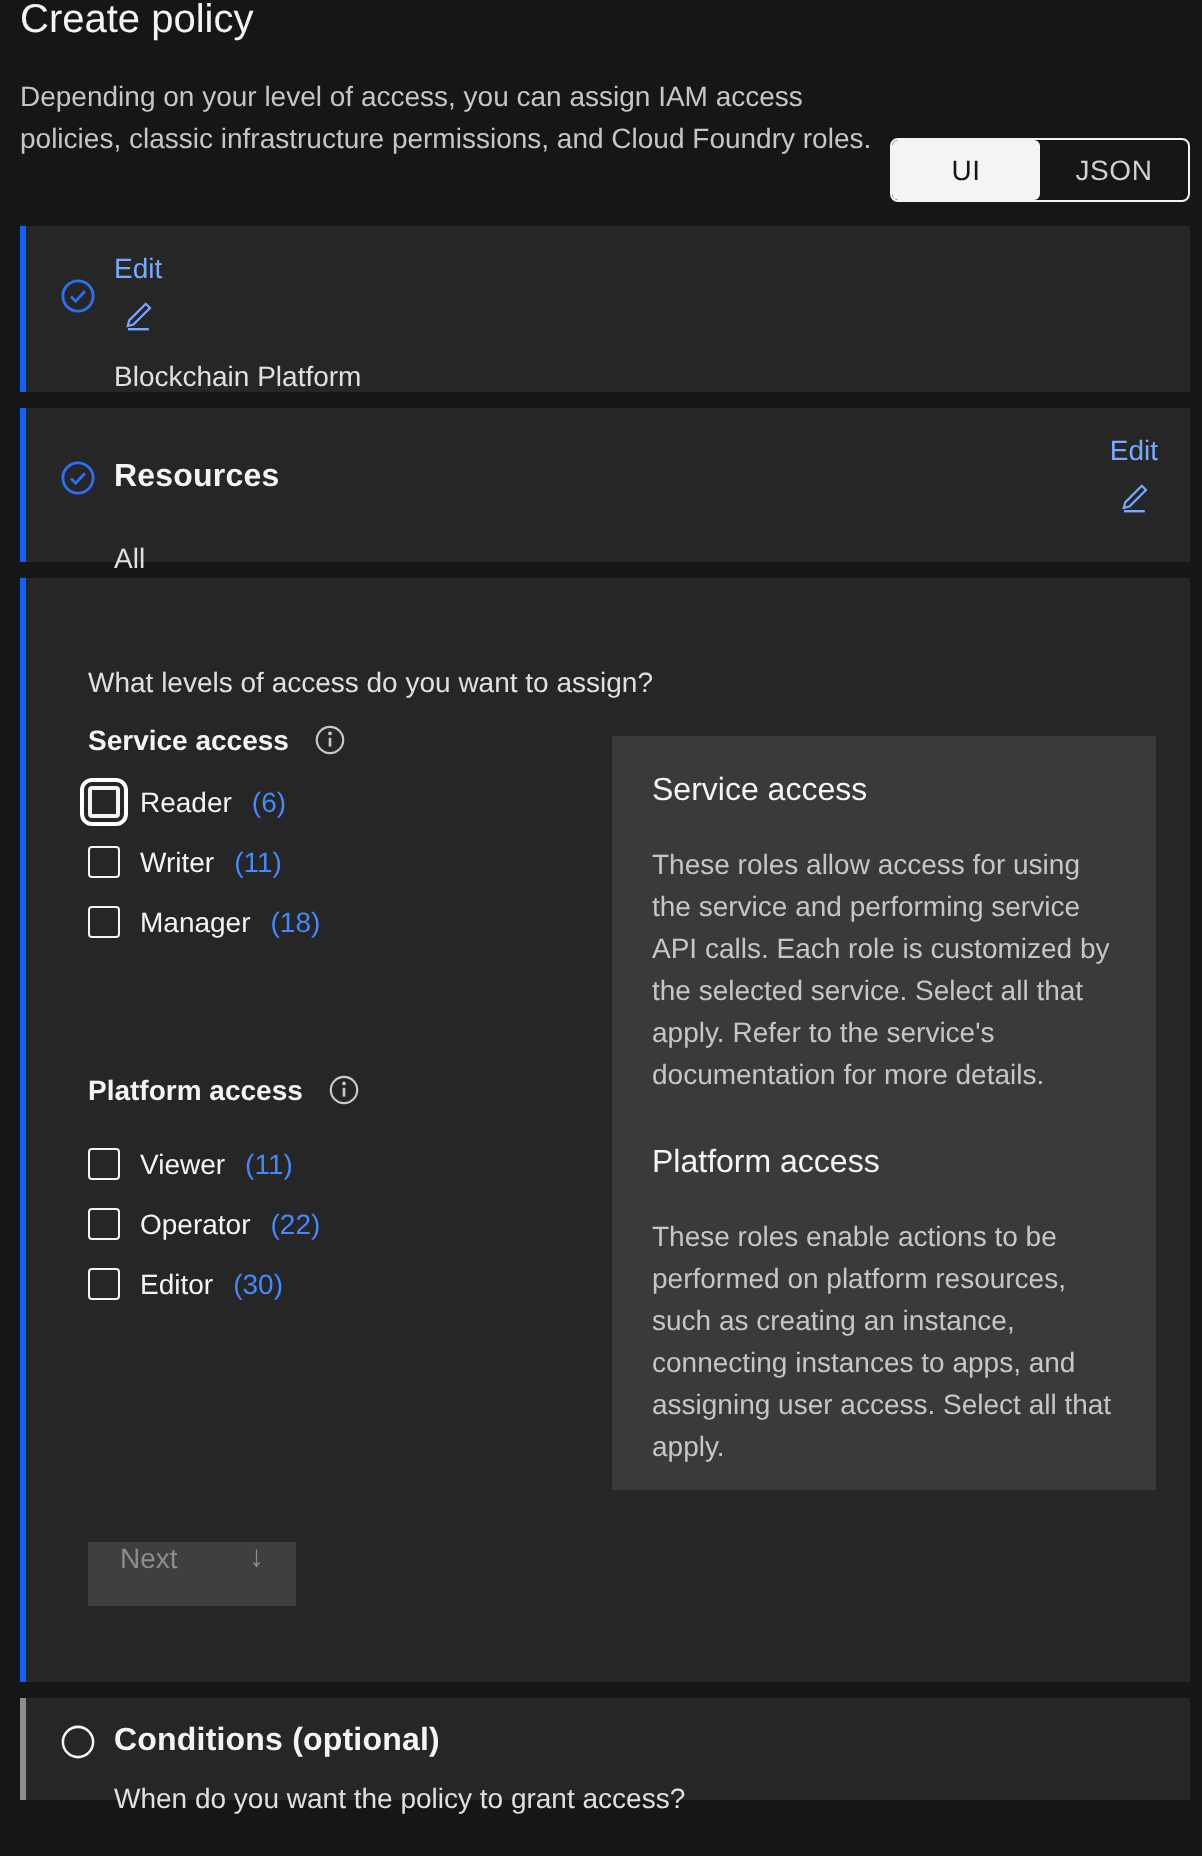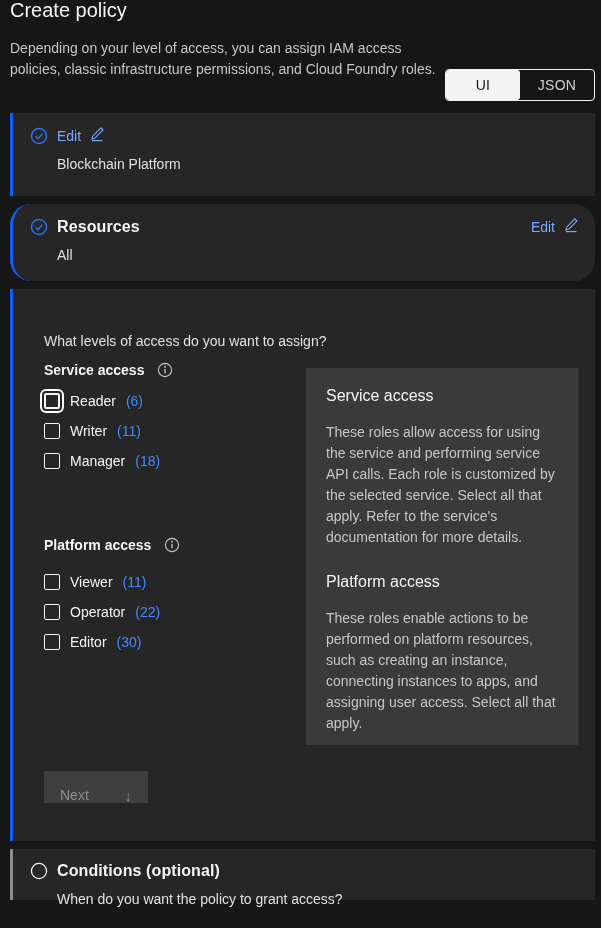--- a/index.html
+++ b/index.html
@@ -30,40 +30,40 @@
     font-family:inherit;font-size:14px;letter-spacing:.3px;cursor:pointer;padding:0;
   }
   .sw-btn.selected{background:#f4f4f4;color:#161616;border-radius:3px;}
   
   .card{
     position:absolute;left:10px;width:585px;box-sizing:border-box;
     background:#262626;border-left:3px solid #0f62fe;
   }
   .card.incomplete{border-left-color:#8d8d8d;}
   #card-service{top:113px;height:83px;}
-  #card-resources{top:204px;height:77px;border-radius:21px;}
+  #card-resources{top:204px;height:77px;}
   #card-roles{top:289px;height:552px;}
   #card-conditions{top:849px;height:51px;}
   .card-head{
     display:flex;align-items:center;gap:9px;
     padding:13px 16px 0 17px;
   }
   .step-icon{width:18px;height:18px;flex:0 0 18px;display:inline-flex;}
   .step-icon svg{width:18px;height:18px;}
   .step-dot{
     width:12px;height:12px;flex:0 0 12px;margin:0 3px;
     border-radius:50%;background:#0f62fe;
   }
   .card-title{font-size:16px;font-weight:700;margin:0;flex:1;color:#f4f4f4;letter-spacing:.1px;}
   .card-sub{
     margin:10px 16px 0 44px;font-size:14px;line-height:18px;color:#e0e0e0;
   }
   .edit-link{
     display:flex;align-items:center;gap:8px;color:#78a9ff;
-    font-size:14px;text-decoration:none;cursor:pointer;
+    font-size:14px;text-decoration:none;cursor:pointer;flex-direction:column;
   }
   .edit-link svg{width:16px;height:16px;}
   
   #card-roles{position:absolute;}
   .roles-question{
     position:absolute;left:31px;top:44px;font-size:14px;color:#e0e0e0;margin:0;
   }
   .access-label{
     position:absolute;left:31px;display:flex;align-items:center;gap:13px;
     font-size:14px;font-weight:700;color:#f4f4f4;
@@ -87,21 +87,21 @@
   
   .help-panel{
     position:absolute;left:293px;top:79px;width:272px;height:377px;
     box-sizing:border-box;background:#3a3a3a;padding:19px 20px;overflow:hidden;
   }
   .hp-heading{font-size:16px;font-weight:400;color:#f4f4f4;margin:0 0 17px;}
   .hp-body{font-size:14px;line-height:21px;color:#c6c6c6;margin:0 0 25px;}
   
   .next-btn{
     position:absolute;left:31px;top:482px;width:104px;height:32px;
-    display:flex;align-items:flex-end;justify-content:space-between;
+    display:flex;align-items:flex-start;justify-content:space-between;
     padding:0 16px;box-sizing:border-box;border:none;
     background:#3f3f3f;color:#8d8d8d;font-family:inherit;font-size:14px;
     cursor:not-allowed;
   }
   .next-btn .arrow{font-size:15px;line-height:1;}
 </style>
 </head>
 <body>
 
 <h1 class="page-title">Create policy</h1>

